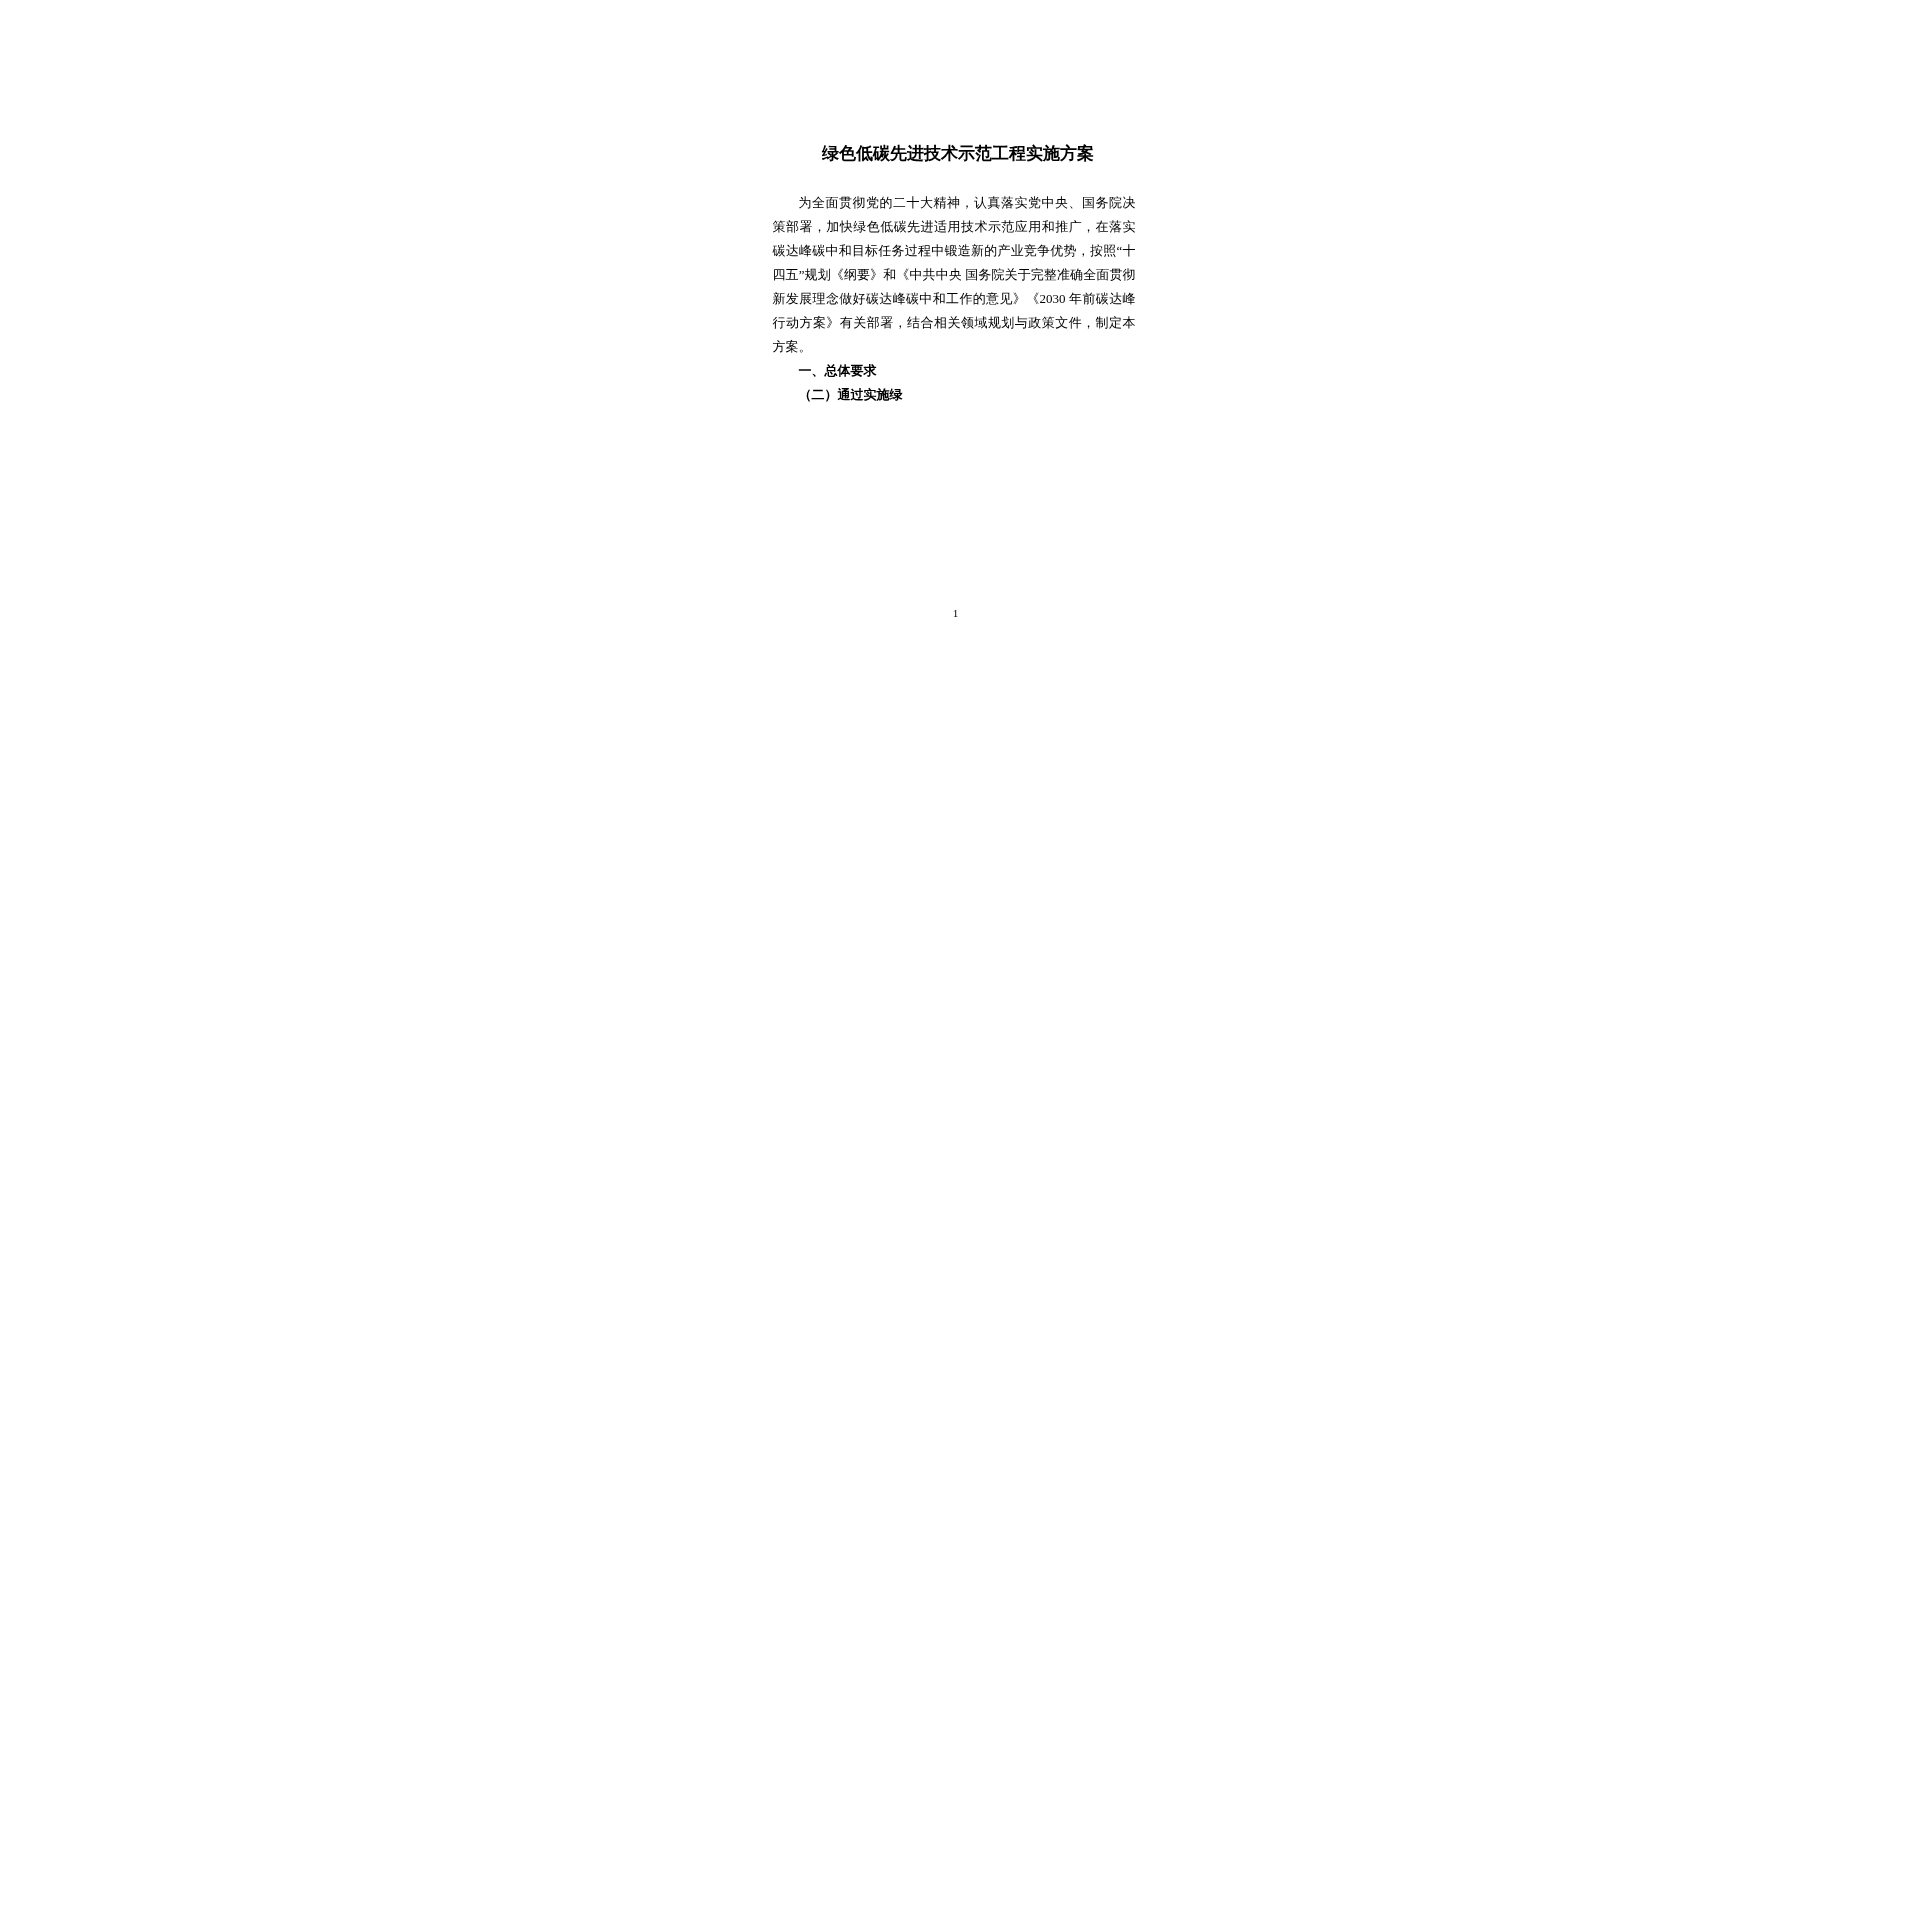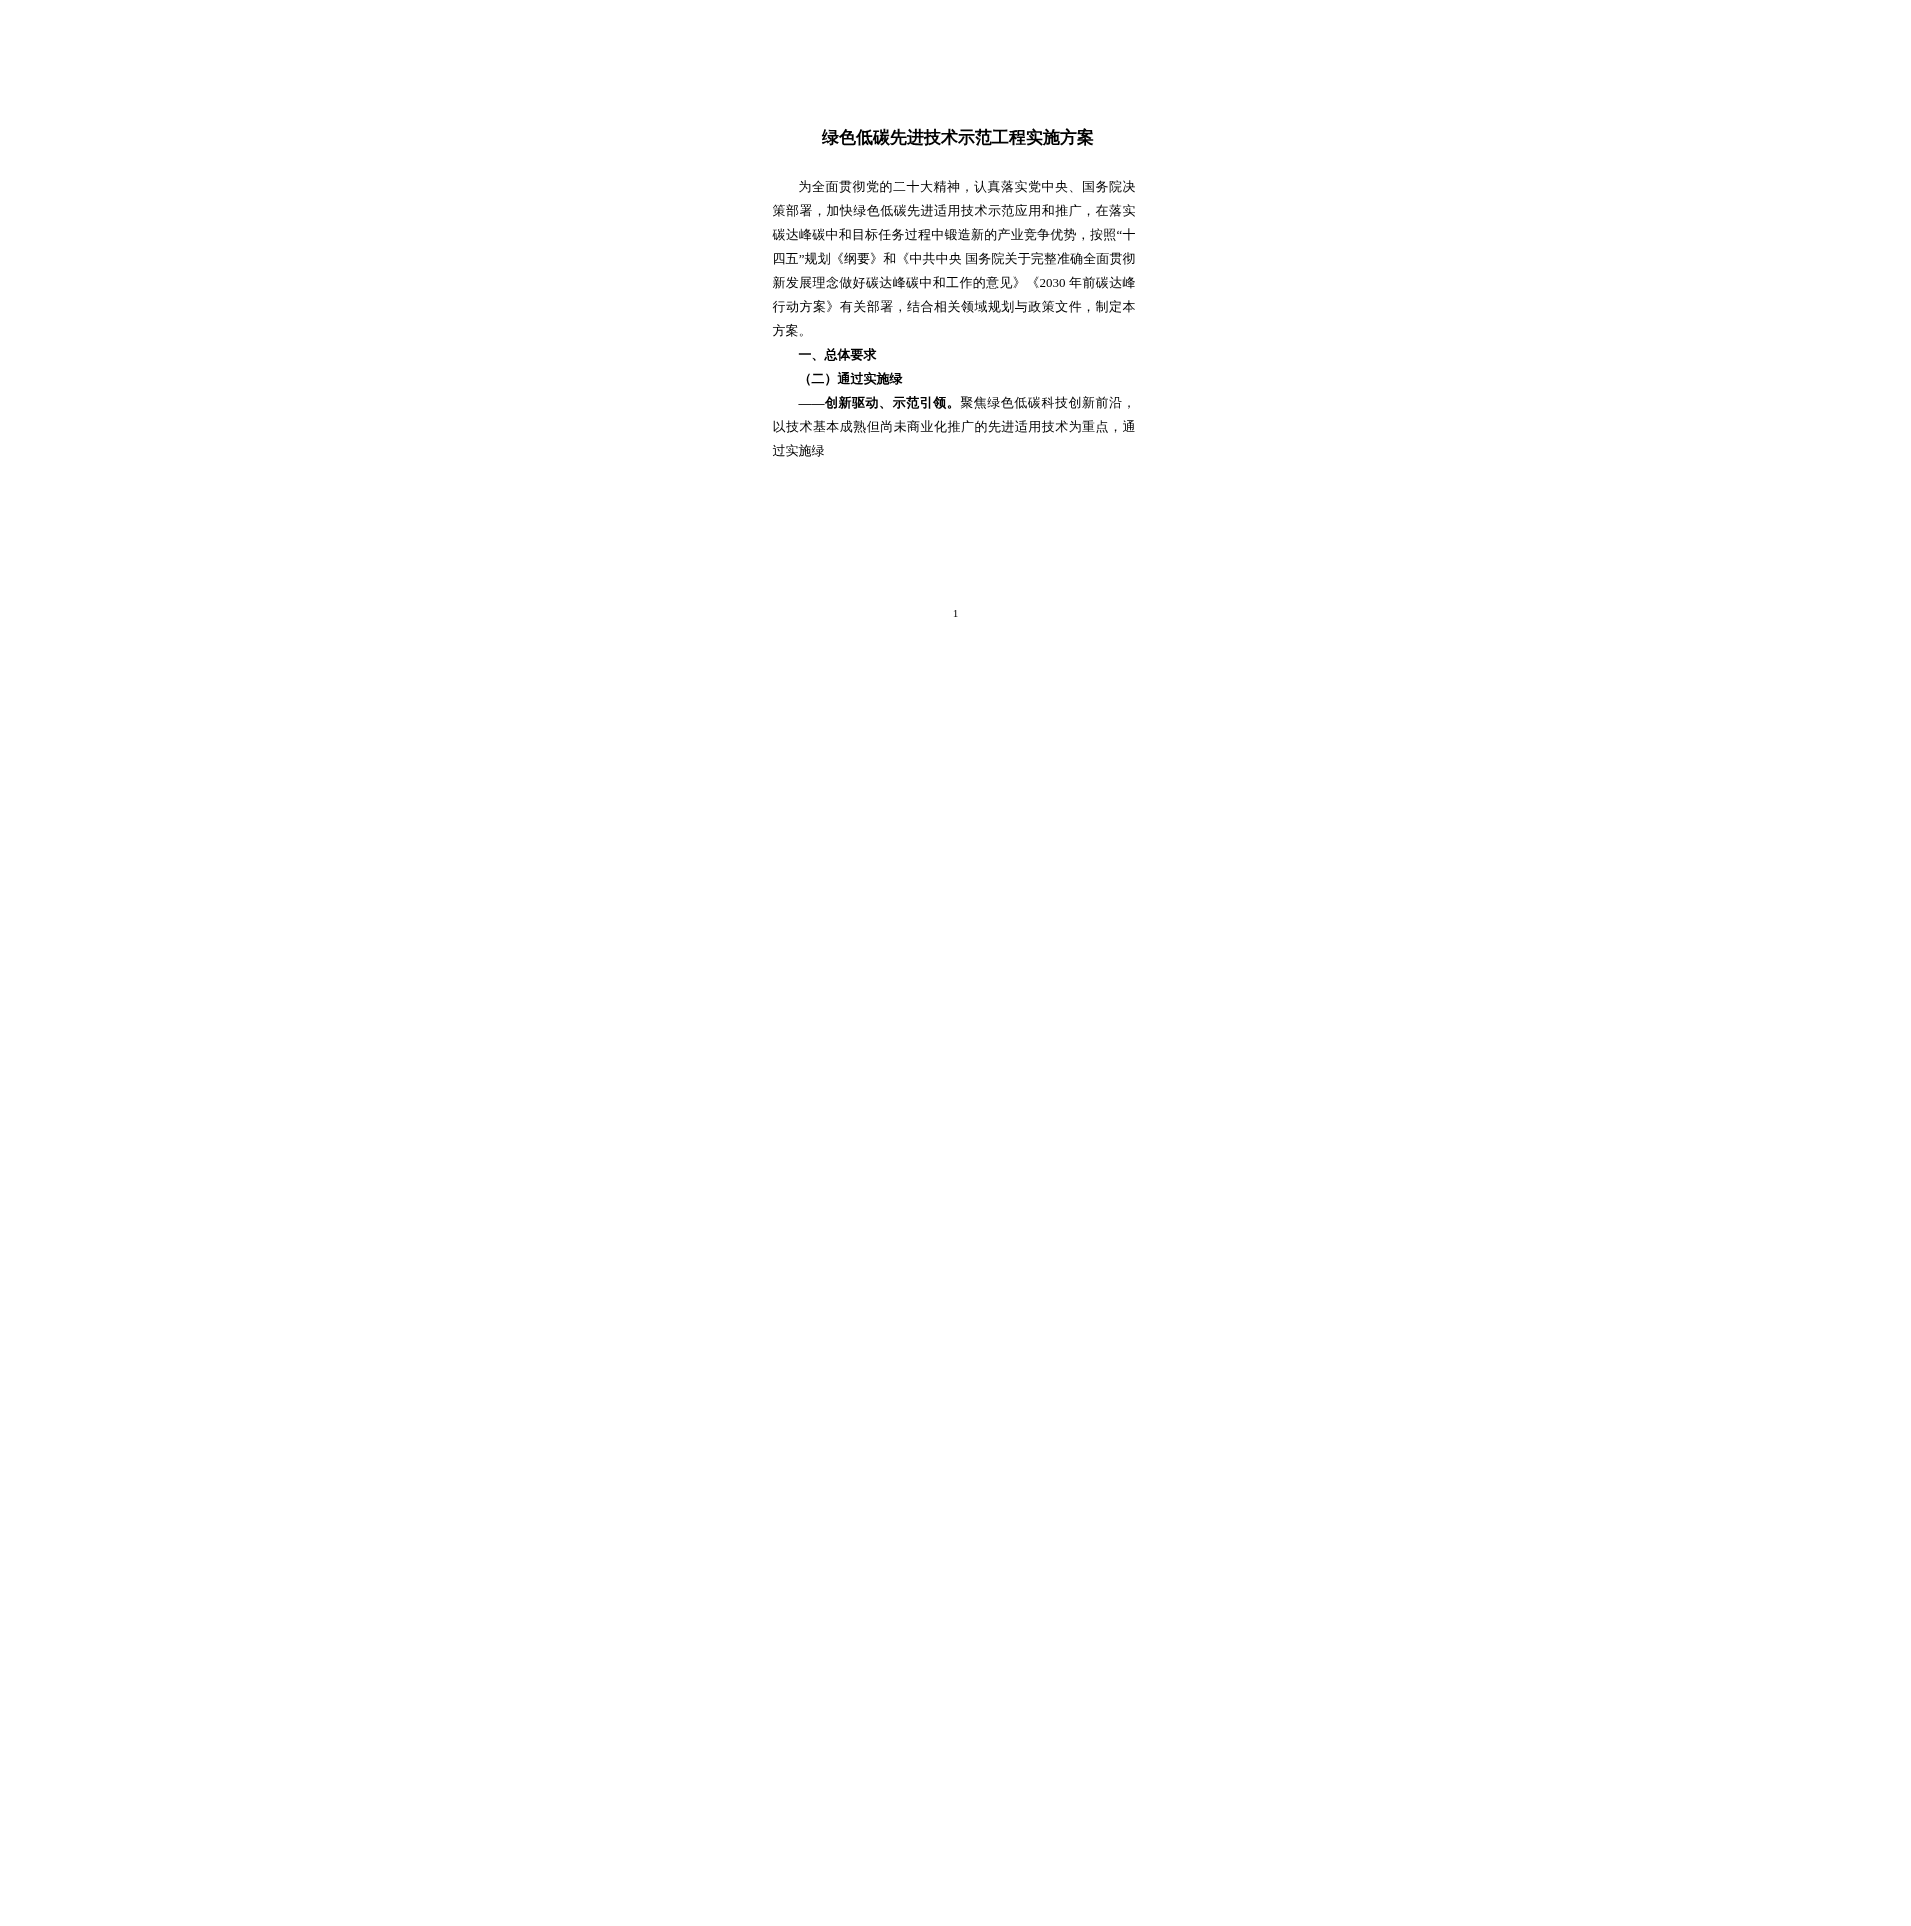--- a/index.html
+++ b/index.html
@@ -11,21 +11,21 @@
     position: relative;
     width: 478px;
     height: 676px;
     margin: 0 auto;
     background: #ffffff;
     color: #000000;
     overflow: hidden;
     font-family: "Liberation Serif", serif;
   }
   .doc-title {
-    margin: 0;
+    margin: 16px;
     padding: 128px 59px 0 64px;
     text-align: center;
     font-family: "Liberation Serif", serif;
     font-weight: bold;
     font-size: 17px;
     line-height: 20px;
   }
   .doc-body {
     margin: 27px 59px 0 56px;
     text-align: justify;
@@ -61,20 +61,19 @@
 </head>
 <body>
 
 <div class="page">
   <h1 class="doc-title">绿色低碳先进技术示范工程实施方案</h1>
 
   <div class="doc-body">
       <p class="body-paragraph"><span class="run-normal">为全面贯彻党的二十大精神，认真落实党中央、国务院决策部署，加快绿色低碳先进适用技术示范应用和推广，在落实碳达峰碳中和目标任务过程中锻造新的产业竞争优势，按照“十四五”规划《纲要》和《中共中央 国务院关于完整准确全面贯彻新发展理念做好碳达峰碳中和工作的意见》《2030 年前碳达峰行动方案》有关部署，结合相关领域规划与政策文件，制定本方案。</span></p>
       <p class="section-heading"><span class="run-bold">一、总体要求</span></p>
       <p class="body-paragraph"><span class="run-bold">（二）通过实施绿</span></p>
-      <p class="body-paragraph"><span class="run-bold">——创新驱动、示范引领。</span><span class="run-normal">聚焦绿色低碳科技创新前沿，以技术基本成熟但尚未商业化推广的先进适用技术为重点，通过实施绿</span></p>
     </div>
 
   <div class="page-footer">
     <span class="page-number">1</span>
   </div>
 </div>
 
 
 </body></html>

